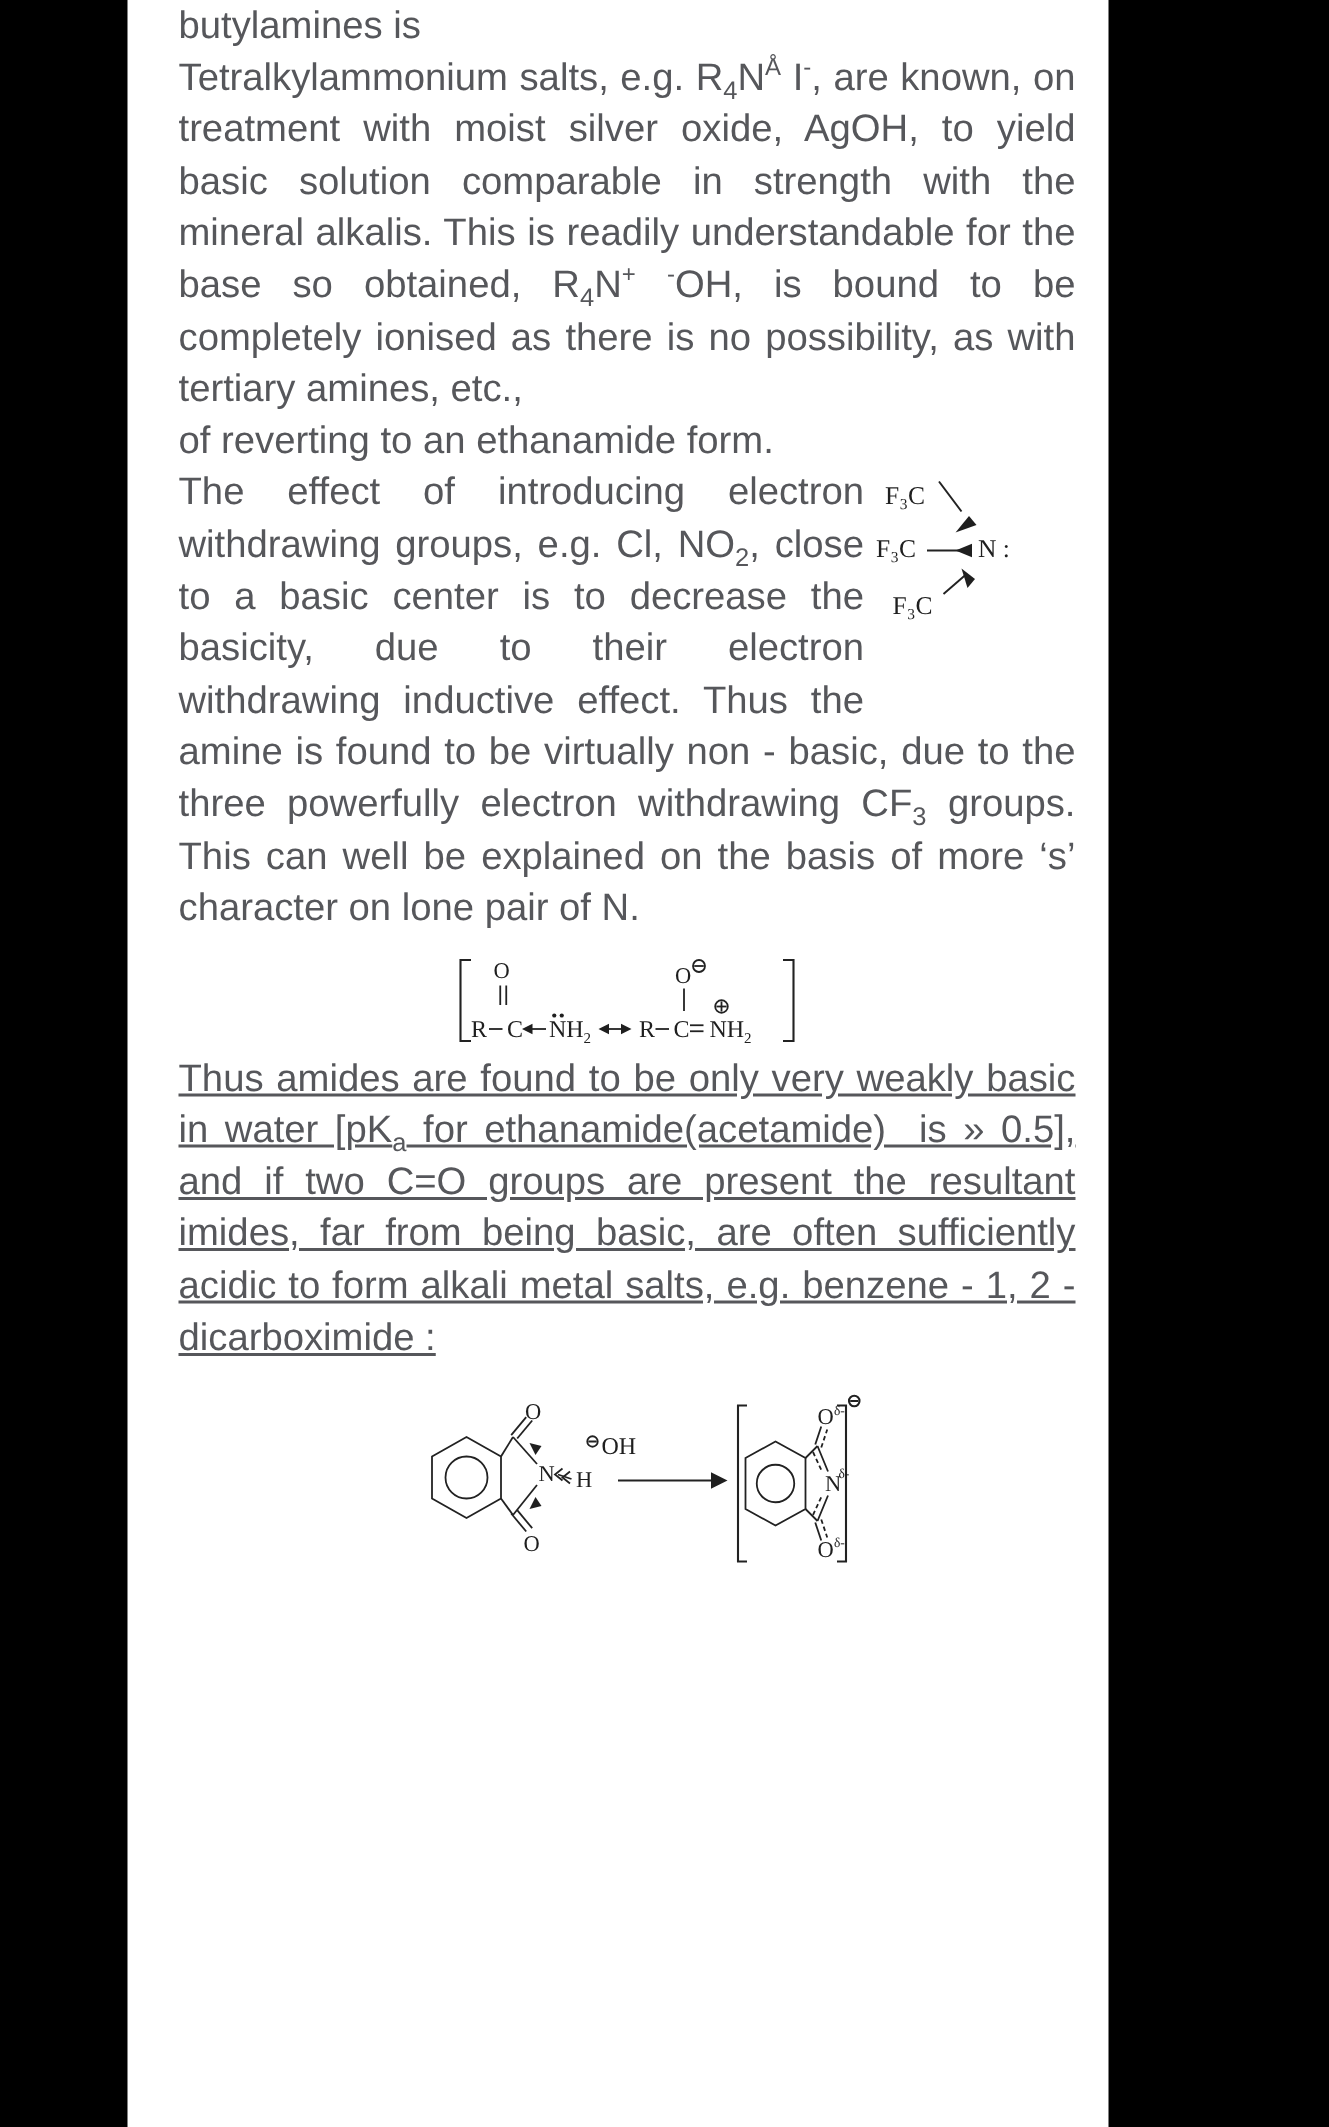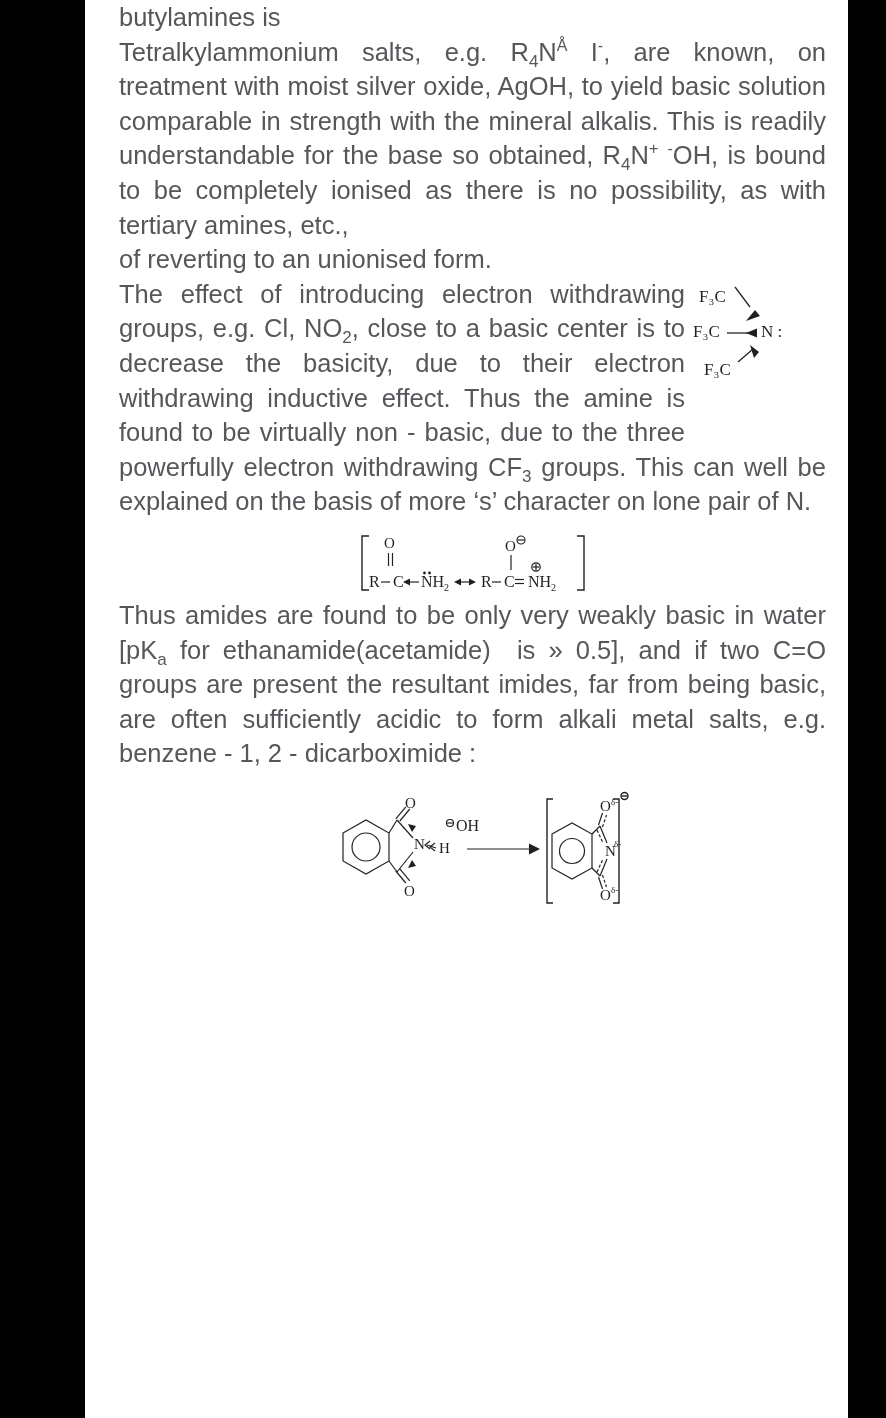--- a/index.html
+++ b/index.html
@@ -5,21 +5,21 @@
   html,body { margin:0; padding:0; }
   body {
     width:886px; height:1418px;
     background:#000000;
     font-family:"Liberation Sans","DejaVu Sans",sans-serif;
     overflow:hidden;
   }
   .paper {
     position:relative;
     margin-left:85px;
-    width:763px; height:1418px;
+    width:654px; height:1418px;
     background:#ffffff;
     box-sizing:border-box;
     padding:0 22px 0 34px;
     overflow:hidden;
     color:#56575b;
   }
   p.body {
     margin:0;
     font-size:25.5px;
     line-height:34.6px;
@@ -42,40 +42,40 @@
   .p-effect { margin-top:4px; line-height:43.8px; }
   .fig-amine {
     float:right;
     width:133px; height:168px;
     margin:2px 0 0 8px;
   }
   .fig-amine svg { display:block; }
   .p-change { margin-top:4px; line-height:34.75px; }
   .res-wrap { margin:13px auto 0 auto; width:232px; }
   .res-wrap svg { display:block; }
-  .p-amides { margin-top:15px; }
+  .p-amides { margin-top:15px;text-decoration:underline; }
   .bottom-wrap { margin:16px auto 0 auto; width:312px; }
   .bottom-wrap svg { display:block; }
   svg text {
     font-family:"Liberation Serif","DejaVu Serif",serif;
     fill:#1f1f1f;
   }
 </style>
 </head>
 <body>
 
 <div class="paper">
 
   <p class="body clipped">butylamines is</p>
 
 
   <p class="body p-first">Tetralkylammonium salts, e.g. R<sub>4</sub>N<sup>Å</sup> I<sup>-</sup>, are known, on treatment with moist silver oxide, AgOH, to yield basic solution comparable in strength with the mineral alkalis. This is readily understandable for the base so obtained, R<sub>4</sub>N<sup>+</sup> <sup>-</sup>OH, is bound to be completely ionised as there is no possibility, as with tertiary amines, etc.,</p>
 
 
-  <p class="body p-revert">of reverting to an unionised form.</p>
+  <p class="body p-revert">of reverting to an ethanamide form.</p>
 
   <p class="body p-effect">
     <span class="fig-amine">
       <svg width="133" height="168" viewBox="0 0 133 168">
         <g stroke="#222" stroke-width="1.3" fill="none">
           <line x1="42" y1="8" x2="57" y2="28"></line>
           <line x1="34" y1="54" x2="64" y2="54"></line>
           <line x1="45" y1="83" x2="60" y2="70"></line>
         </g>
         <g fill="#1f1f1f" stroke="none">

